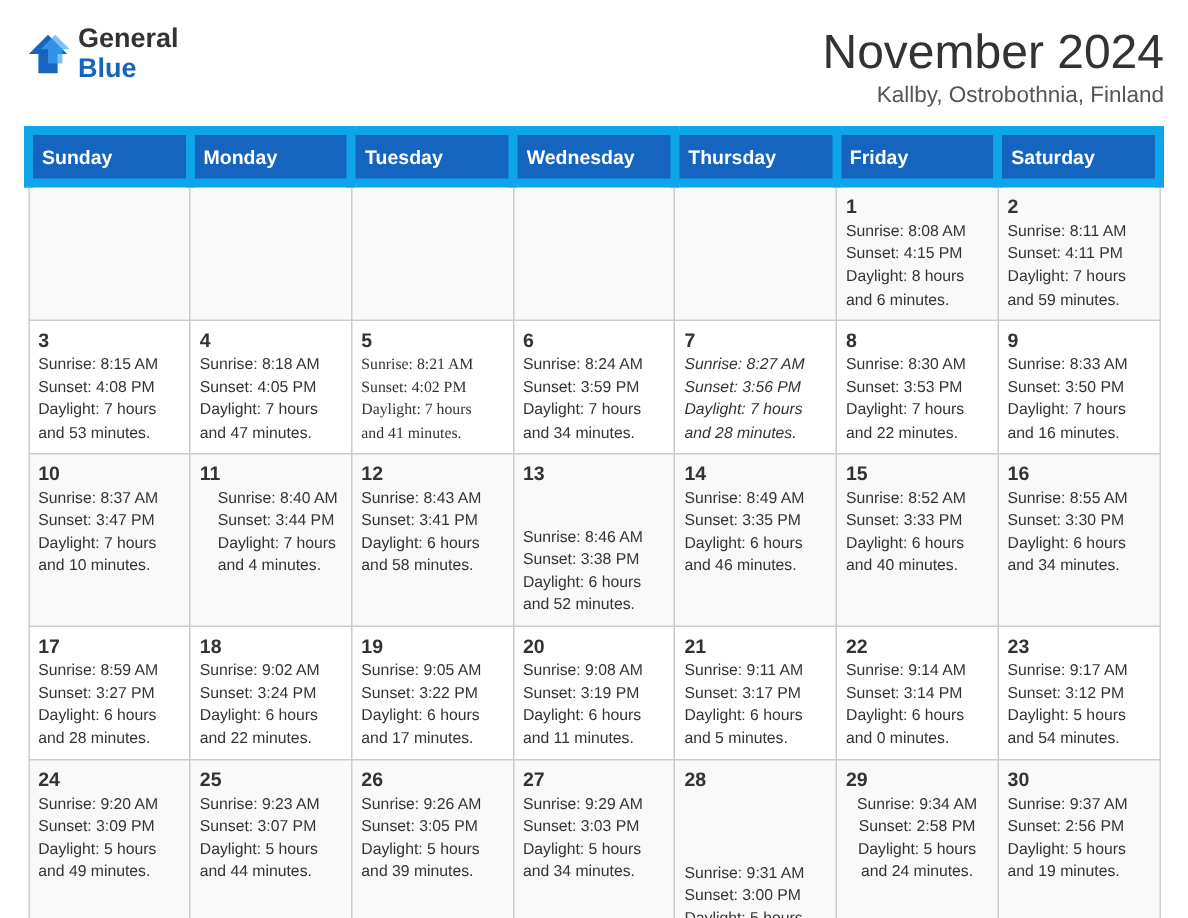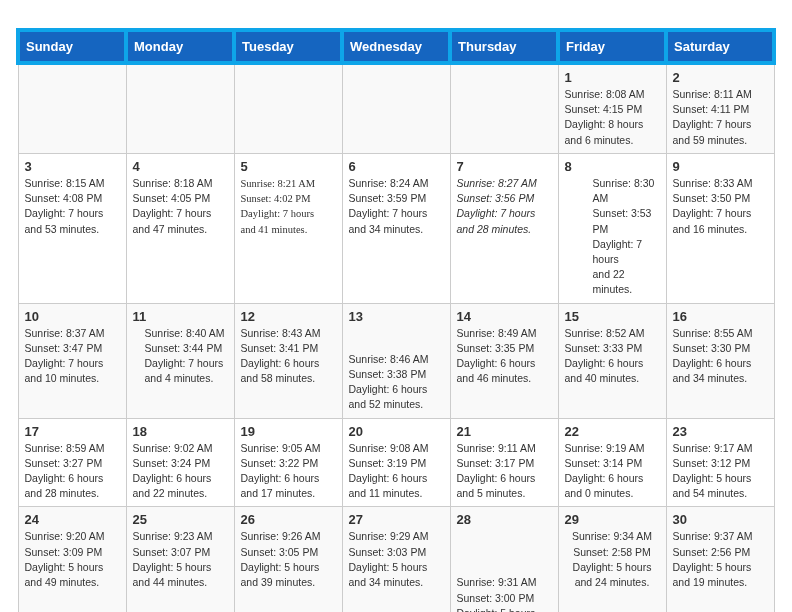--- a/index.html
+++ b/index.html
@@ -50,21 +50,21 @@
       border-collapse: collapse;
       table-layout: fixed;
     }
     thead tr th {
       background: #1565c0;
       color: #fff;
       font-size: 13px;
       font-weight: bold;
       padding: 7px 6px;
       text-align: left;
-      border: 4px solid #0ea5e9;
+      border: 6px solid #0ea5e9;
     }
     tbody tr td {
       border: 1px solid #ccc;
       vertical-align: top;
       padding: 5px 6px;
       font-size: 11px;
       color: #333;
       height: 88px;
     }
     tbody tr:nth-child(odd) td {
@@ -82,20 +82,34 @@
     .day-info {
       font-size: 10.5px;
       line-height: 1.45;
       color: #333;
     }
   </style>
 </head>
 <body>
 
 <div class="header-area">
+  <div class="logo">
+    <svg class="logo-icon" viewBox="0 0 40 40">
+      <polygon points="20,4 36,20 28,20 28,36 12,36 12,20 4,20" fill="#1565c0"></polygon>
+      <polygon points="26,4 38,16 32,16 32,28 20,28 20,16 14,16" fill="#42a5f5" opacity="0.7"></polygon>
+    </svg>
+    <div class="logo-text">
+      <div class="general">General</div>
+      <div class="blue">Blue</div>
+    </div>
+  </div>
+  <div class="title-area">
+    <div class="month-title">November 2024</div>
+    <div class="location">Kallby, Ostrobothnia, Finland</div>
+  </div>
 </div>
 
 <table>
   <thead>
     <tr>
     <th>Sunday</th>
         <th>Monday</th>
         <th>Tuesday</th>
         <th>Wednesday</th>
         <th>Thursday</th>
@@ -156,21 +170,21 @@
         </td>
         <td>
           <span class="day-num">7</span>
           <div class="day-info" style="white-space: pre-line; font-style: italic;">Sunrise: 8:27 AM
 Sunset: 3:56 PM
 Daylight: 7 hours
 and 28 minutes.</div>
         </td>
         <td>
           <span class="day-num">8</span>
-          <div class="day-info" style="white-space: pre-line; margin-left: 28px;">Sunrise: 8:30 AM
+          <div class="day-info" style="white-space: pre-line;">Sunrise: 8:30 AM
 Sunset: 3:53 PM
 Daylight: 7 hours
 and 22 minutes.</div>
         </td>
         <td>
           <span class="day-num">9</span>
           <div class="day-info" style="white-space: pre-line;">Sunrise: 8:33 AM
 Sunset: 3:50 PM
 Daylight: 7 hours
 and 16 minutes.</div>
@@ -258,21 +272,21 @@
         </td>
         <td>
           <span class="day-num">21</span>
           <div class="day-info" style="white-space: pre-line;">Sunrise: 9:11 AM
 Sunset: 3:17 PM
 Daylight: 6 hours
 and 5 minutes.</div>
         </td>
         <td>
           <span class="day-num">22</span>
-          <div class="day-info" style="white-space: pre-line;">Sunrise: 9:19 AM
+          <div class="day-info" style="white-space: pre-line;">Sunrise: 9:14 AM
 Sunset: 3:14 PM
 Daylight: 6 hours
 and 0 minutes.</div>
         </td>
         <td>
           <span class="day-num">23</span>
           <div class="day-info" style="white-space: pre-line;">Sunrise: 9:17 AM
 Sunset: 3:12 PM
 Daylight: 5 hours
 and 54 minutes.</div>

